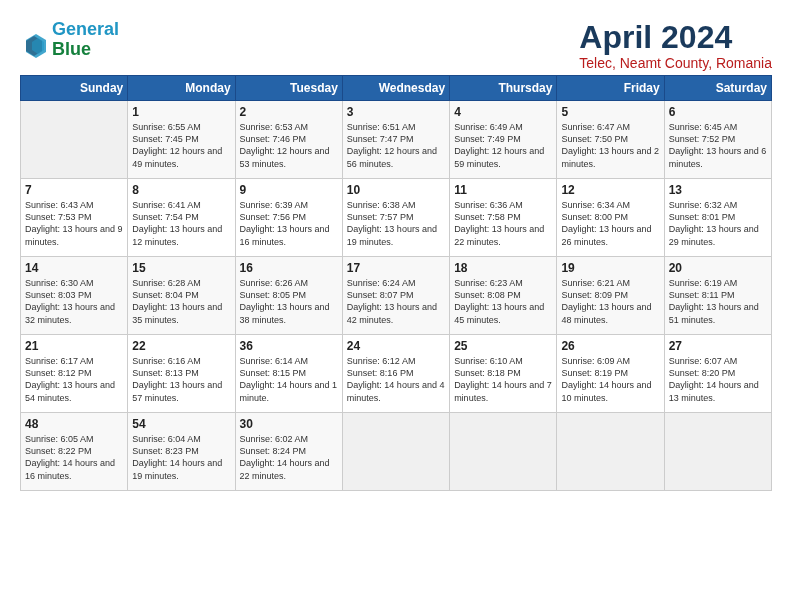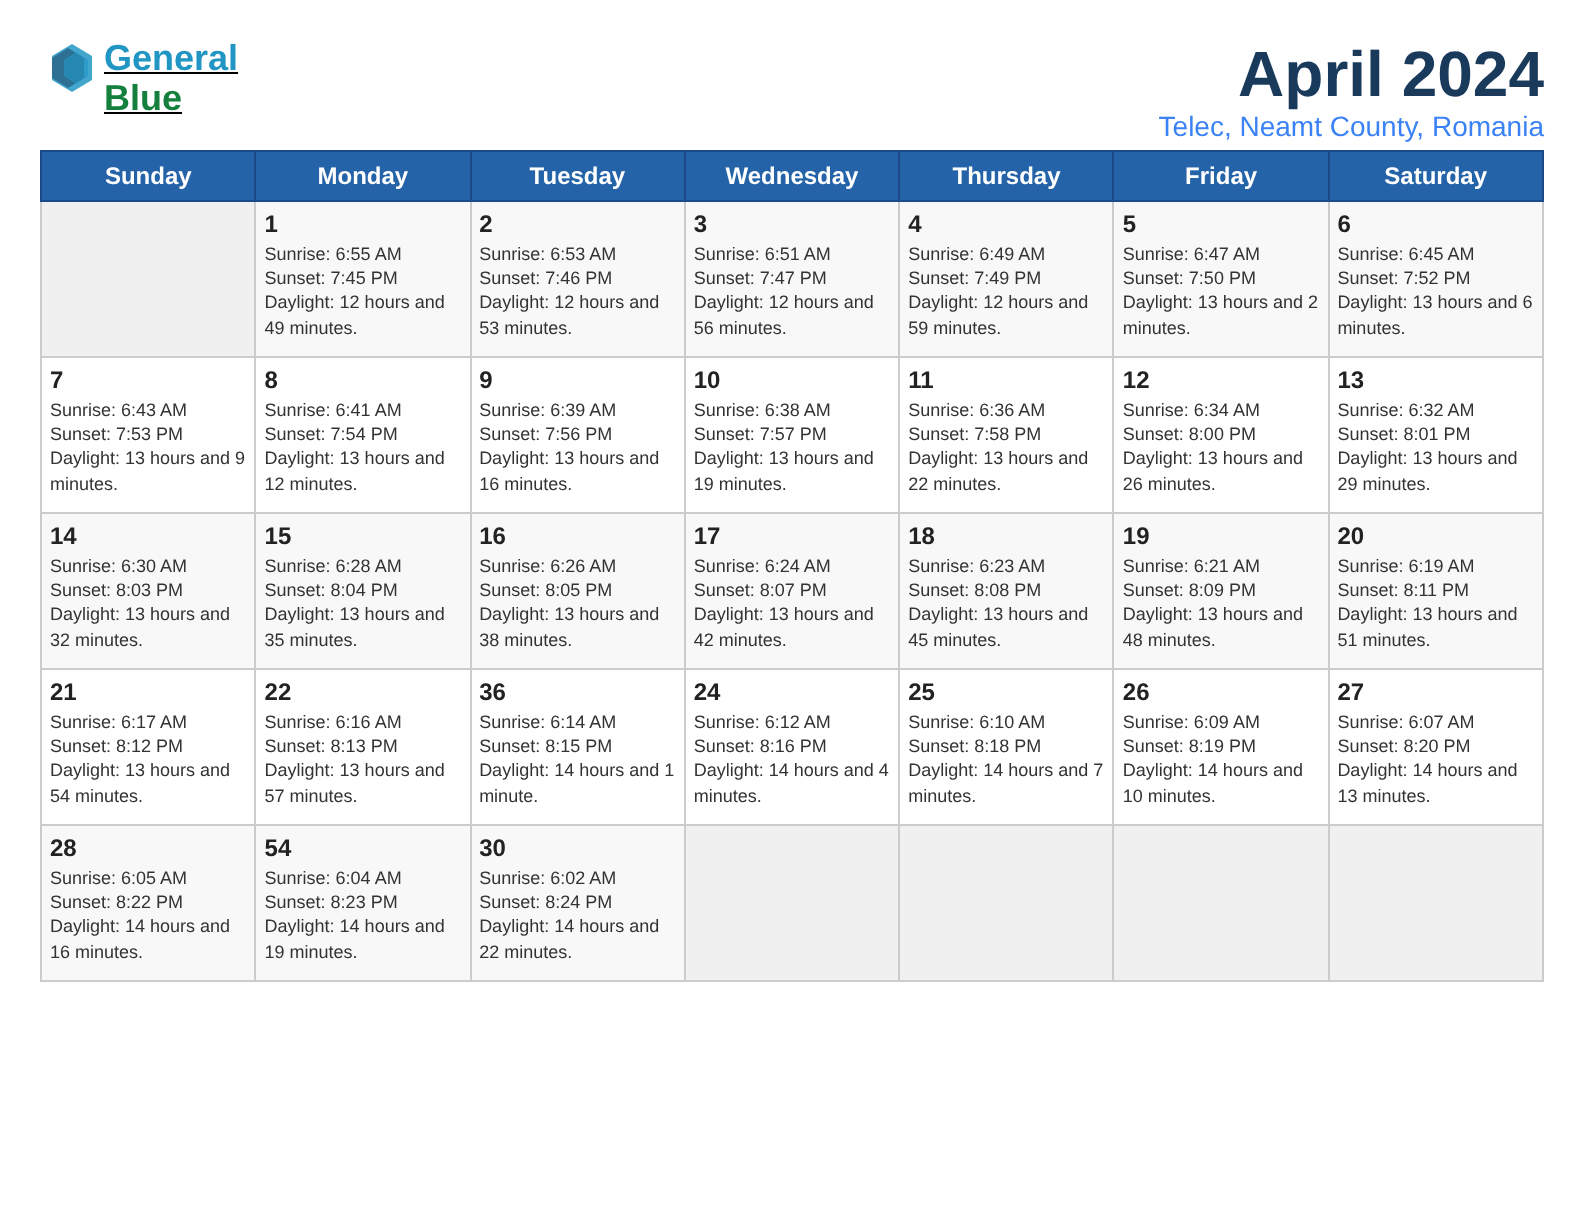--- a/index.html
+++ b/index.html
@@ -15,62 +15,60 @@
       padding: 20px 20px 10px 20px;
     }
     .header-top {
       display: flex;
       align-items: flex-start;
       justify-content: space-between;
       margin-bottom: 4px;
     }
     .logo {
       display: flex;
-      align-items: flex-start;
+      align-items: flex-end;
       gap: 4px;
-      text-decoration: underline;
     }
     .logo-text {
       font-size: 18px;
       font-weight: bold;
       color: #1a3a5c;
       line-height: 1.1;
     }
     .logo-text span {
       color: #2196c4;
     }
     .logo-icon {
       width: 28px;
       height: 28px;
     }
     .title-block {
-      text-align: right;
     }
     .month-title {
       font-size: 32px;
       font-weight: bold;
       color: #1a3a5c;
       line-height: 1.1;
     }
     .subtitle {
       font-size: 14px;
-      color: #3b82f6;
+      color: #b91c1c;
     }
     table {
       width: 100%;
       border-collapse: collapse;
       table-layout: fixed;
     }
     thead tr th {
       background-color: #2563a8;
       color: white;
       font-size: 12px;
       font-weight: bold;
       padding: 5px 4px;
-      text-align: center;
+      text-align: right;
       border: 1px solid #1a4a8a;
     }
     tbody tr td {
       border: 1px solid #ccc;
       vertical-align: top;
       padding: 4px 4px;
       font-size: 9.5px;
       color: #222;
       height: 78px;
       background: #fff;
@@ -244,21 +242,21 @@
             <span class="day-number">26</span>
             <div class="cell-text">Sunrise: 6:09 AM<br>Sunset: 8:19 PM<br>Daylight: 14 hours and 10 minutes.</div>
           </td>
           <td>
             <span class="day-number">27</span>
             <div class="cell-text">Sunrise: 6:07 AM<br>Sunset: 8:20 PM<br>Daylight: 14 hours and 13 minutes.</div>
           </td>
         </tr>
         <tr>
           <td>
-            <span class="day-number">28</span>
+            <span class="day-number">48</span>
             <div class="cell-text">Sunrise: 6:05 AM<br>Sunset: 8:22 PM<br>Daylight: 14 hours and 16 minutes.</div>
           </td>
           <td>
             <span class="day-number">54</span>
             <div class="cell-text">Sunrise: 6:04 AM<br>Sunset: 8:23 PM<br>Daylight: 14 hours and 19 minutes.</div>
           </td>
           <td>
             <span class="day-number">30</span>
             <div class="cell-text">Sunrise: 6:02 AM<br>Sunset: 8:24 PM<br>Daylight: 14 hours and 22 minutes.</div>
           </td>

